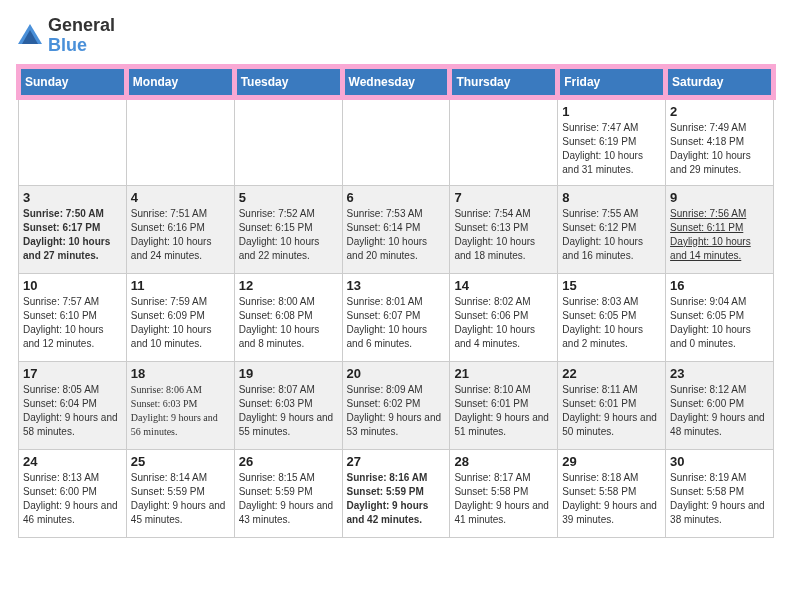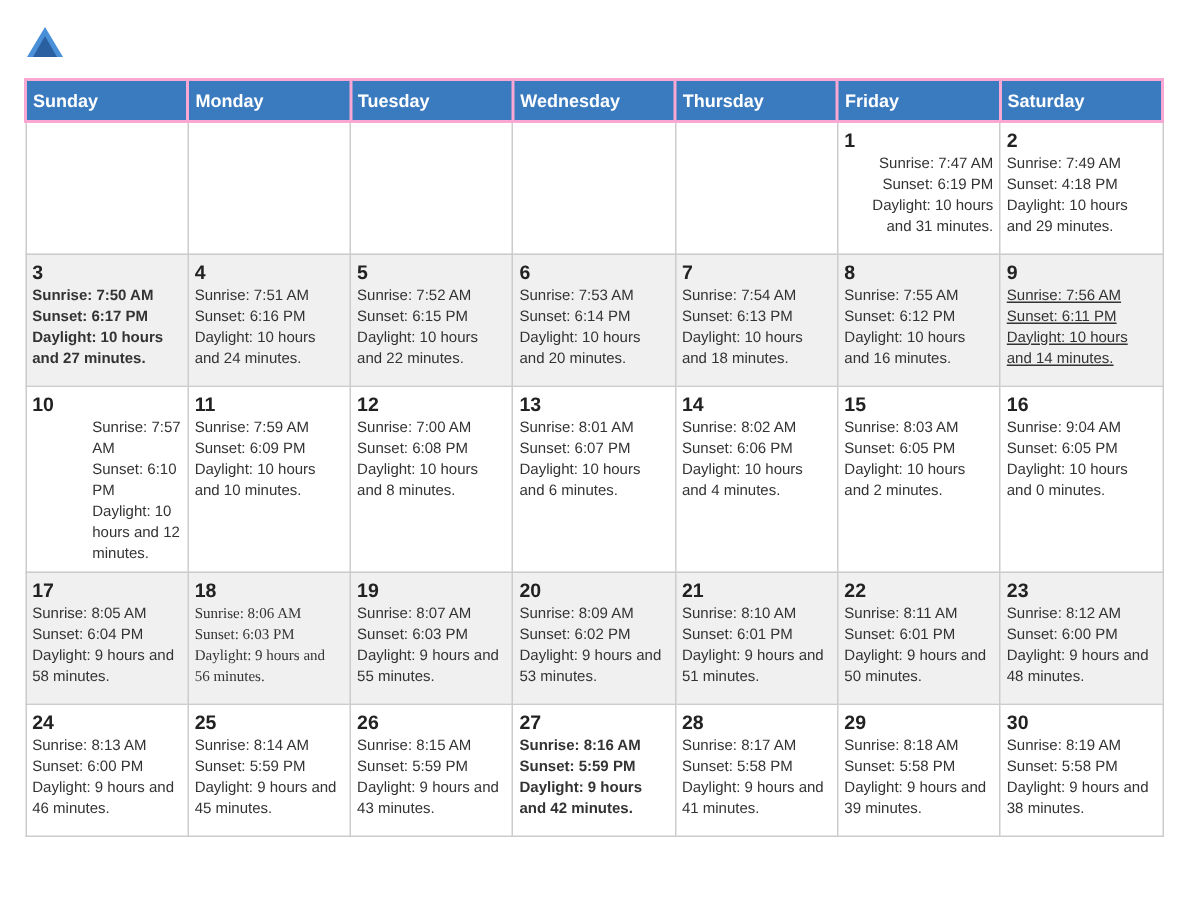--- a/index.html
+++ b/index.html
@@ -54,21 +54,21 @@
       border-collapse: collapse;
       font-size: 11px;
     }
     .calendar th {
       background-color: #3a7abf;
       color: #fff;
       padding: 6px 4px;
       text-align: left;
       font-size: 12px;
       font-weight: bold;
-      border: 2px solid #f9a8d4;
+      border: 5px solid #f9a8d4;
     }
     .calendar td {
       border: 1px solid #ccc;
       vertical-align: top;
       padding: 4px;
       width: 108px;
       height: 88px;
       background: #fff;
     }
     .calendar td.gray-row {
@@ -88,20 +88,24 @@
   </style>
 </head>
 <body>
 
 <div class="header-section">
   <div class="logo">
     <svg class="logo-icon" viewBox="0 0 28 28" xmlns="http://www.w3.org/2000/svg">
       <polygon points="14,2 26,22 2,22" fill="#4a90d9"></polygon>
       <polygon points="14,8 22,22 6,22" fill="#2a5fa0"></polygon>
     </svg>
+    <div>
+      <span class="logo-text-general">General</span><br>
+      <span class="logo-text-blue">Blue</span>
+    </div>
   </div>
 </div>
 
 <table class="calendar">
   <thead>
     <tr>
     <th>Sunday</th>
         <th>Monday</th>
         <th>Tuesday</th>
         <th>Wednesday</th>
@@ -112,21 +116,21 @@
   </thead>
   <tbody id="calendar-body">
   <tr>
         <td></td>
         <td></td>
         <td></td>
         <td></td>
         <td></td>
         <td>
           <div class="day-number">1</div>
-          <div class="day-info" style="white-space: pre-line; text-align: right;">Sunrise: 7:47 AM
+          <div class="day-info" style="white-space: pre-line;">Sunrise: 7:47 AM
 Sunset: 6:19 PM
 Daylight: 10 hours and 31 minutes.</div>
         </td>
         <td>
           <div class="day-number">2</div>
           <div class="day-info" style="white-space: pre-line;">Sunrise: 7:49 AM
 Sunset: 4:18 PM
 Daylight: 10 hours and 29 minutes.</div>
         </td>
       </tr>
@@ -170,33 +174,33 @@
         <td class="gray-row">
           <div class="day-number">9</div>
           <div class="day-info" style="white-space: pre-line; text-decoration: underline;">Sunrise: 7:56 AM
 Sunset: 6:11 PM
 Daylight: 10 hours and 14 minutes.</div>
         </td>
       </tr>
       <tr>
         <td>
           <div class="day-number">10</div>
-          <div class="day-info" style="white-space: pre-line; margin-left: 40px;">Sunrise: 7:57 AM
+          <div class="day-info" style="white-space: pre-line;">Sunrise: 7:57 AM
 Sunset: 6:10 PM
 Daylight: 10 hours and 12 minutes.</div>
         </td>
         <td>
           <div class="day-number">11</div>
           <div class="day-info" style="white-space: pre-line;">Sunrise: 7:59 AM
 Sunset: 6:09 PM
 Daylight: 10 hours and 10 minutes.</div>
         </td>
         <td>
           <div class="day-number">12</div>
-          <div class="day-info" style="white-space: pre-line;">Sunrise: 7:00 AM
+          <div class="day-info" style="white-space: pre-line;">Sunrise: 8:00 AM
 Sunset: 6:08 PM
 Daylight: 10 hours and 8 minutes.</div>
         </td>
         <td>
           <div class="day-number">13</div>
           <div class="day-info" style="white-space: pre-line;">Sunrise: 8:01 AM
 Sunset: 6:07 PM
 Daylight: 10 hours and 6 minutes.</div>
         </td>
         <td>

